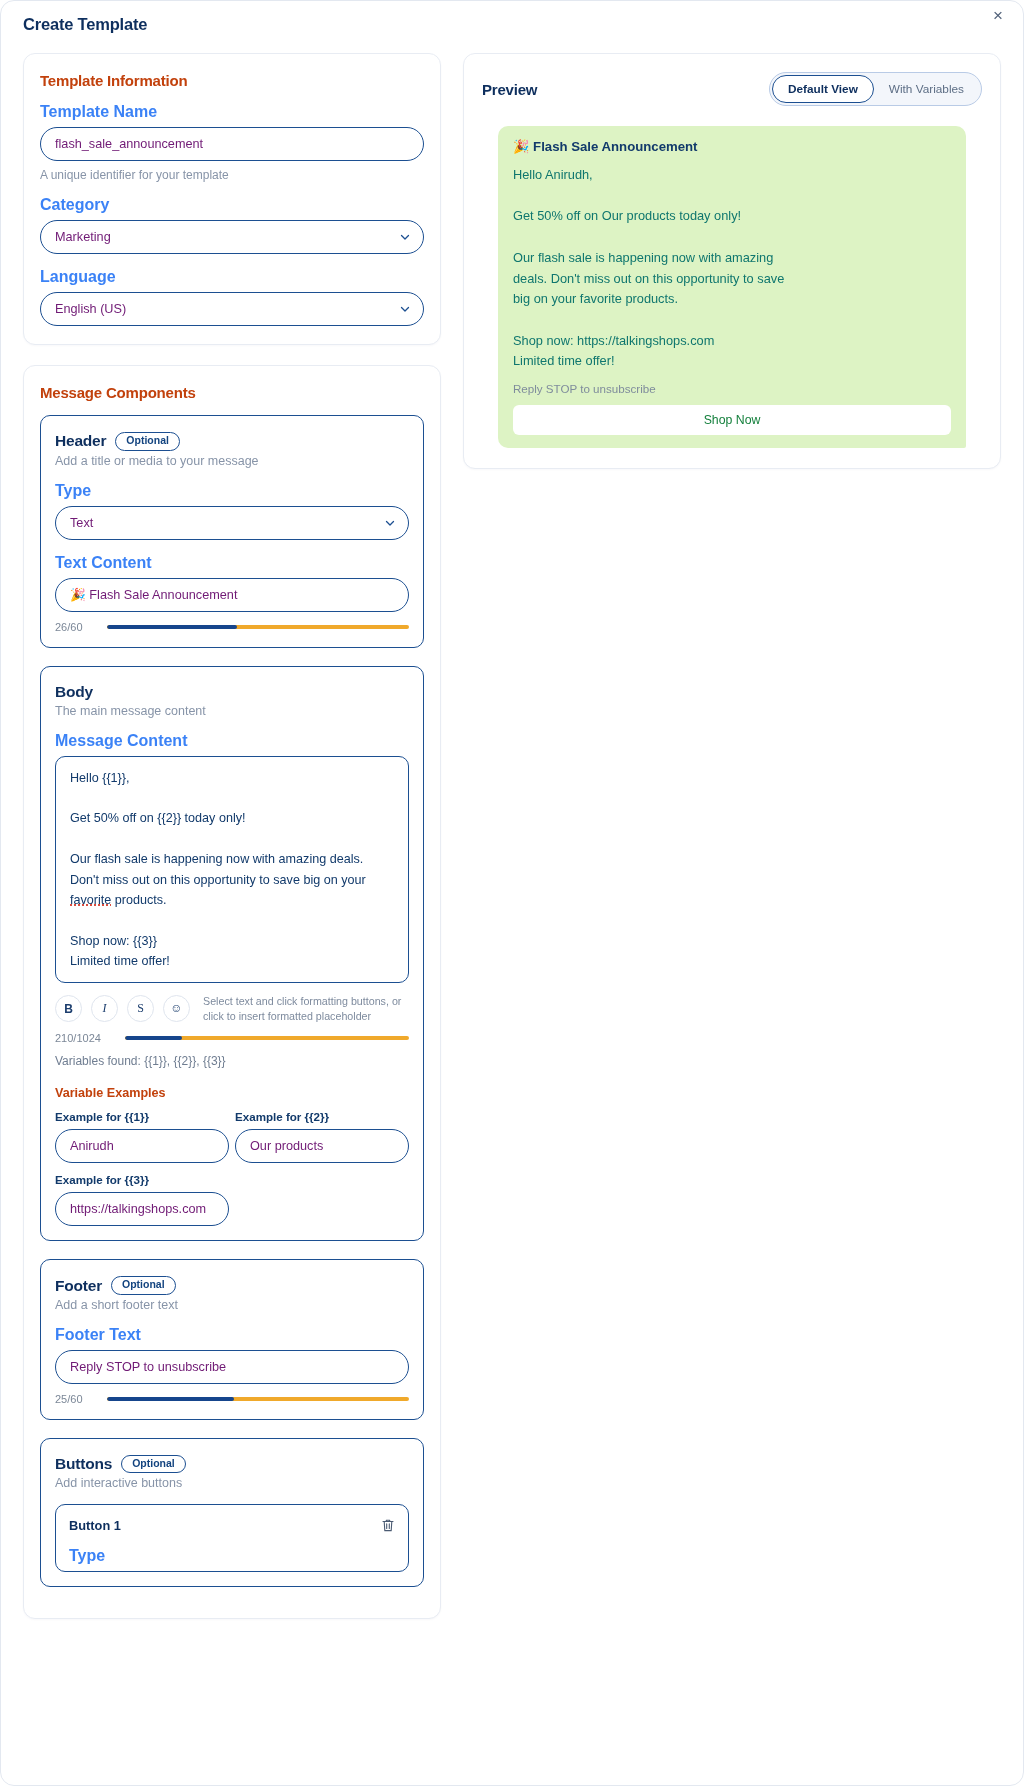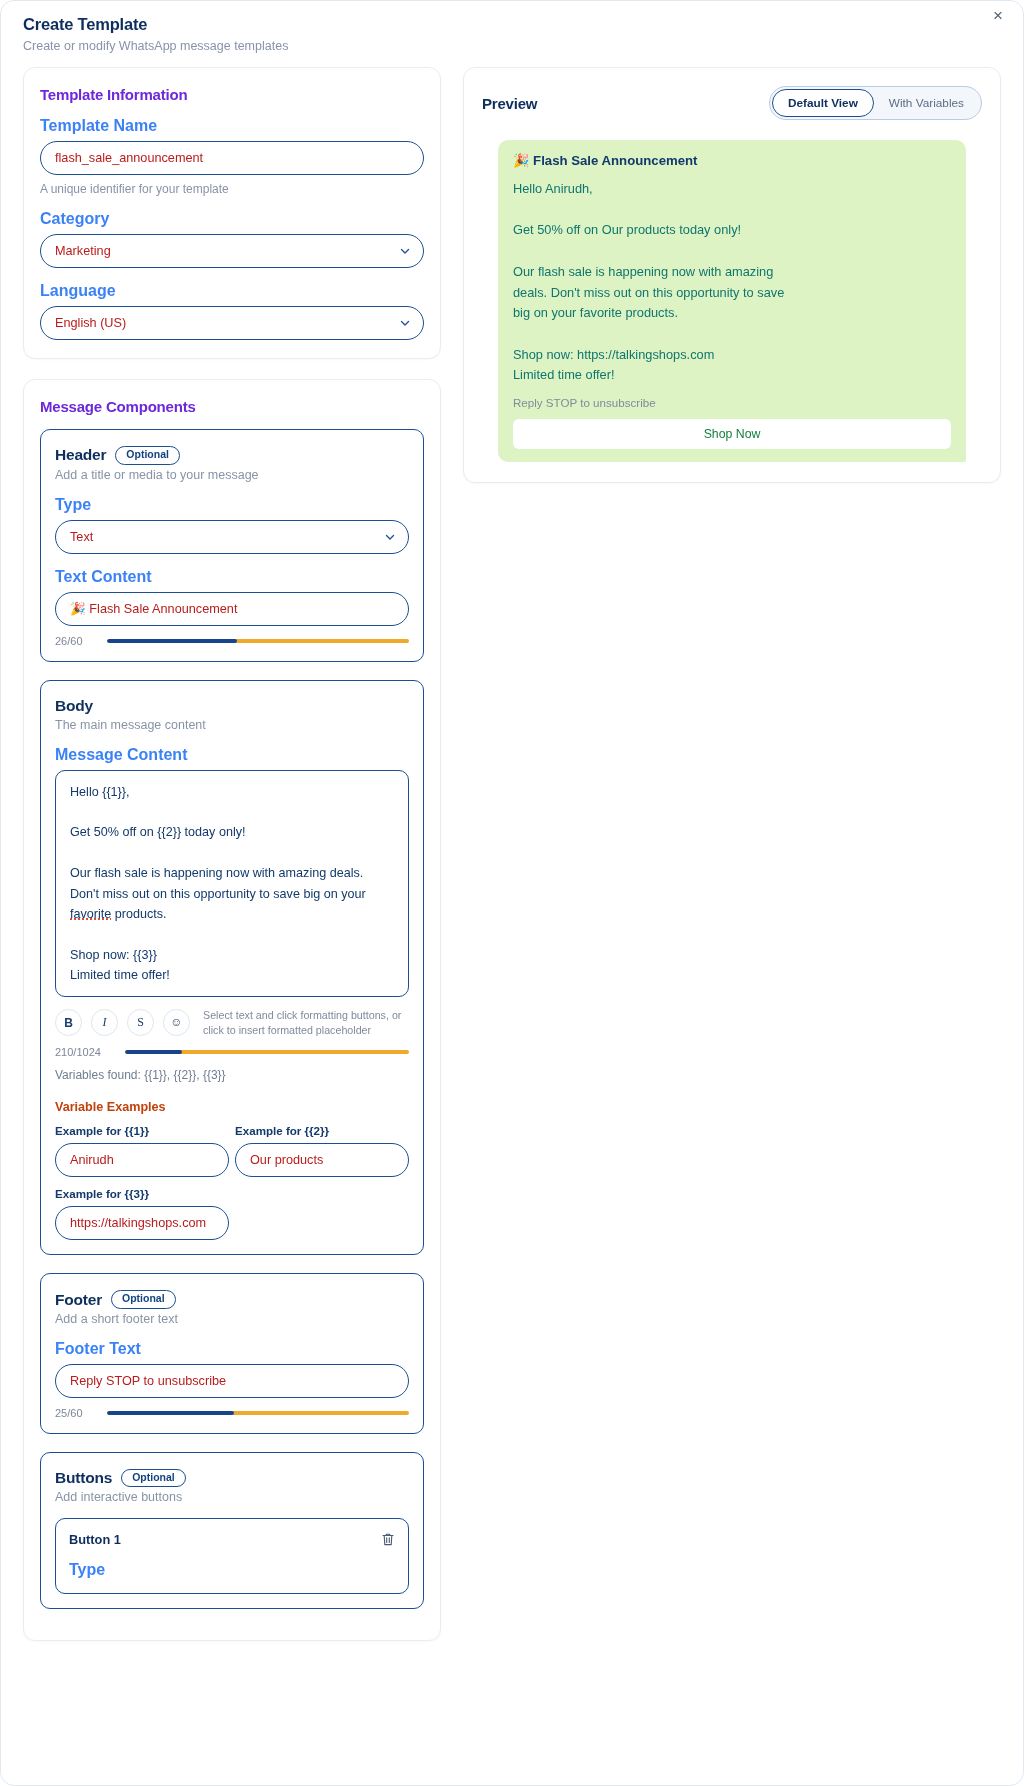--- a/index.html
+++ b/index.html
@@ -65,21 +65,21 @@
     background: #ffffff;
     border: 1px solid #e8ecf3;
     border-radius: 12px;
     padding: 18px 16px 18px 16px;
     margin-bottom: 20px;
     box-shadow: 0 1px 2px rgba(16,40,80,0.03);
   }
   .card-title {
     font-size: 15px;
     font-weight: 700;
-    color: #6d28d9;
+    color: #c2410c;
     margin: 0 0 14px 0;
     letter-spacing: -0.2px;
   }
 
   
   .subcard {
     border: 1.4px solid #1c4f91;
     border-radius: 10px;
     padding: 16px 14px 14px 14px;
     margin-bottom: 18px;
@@ -117,21 +117,21 @@
     color: #3b82f6;
     margin-bottom: 6px;
   }
   .input {
     width: 100%;
     height: 34px;
     border: 1.3px solid #1c4f91;
     border-radius: 999px;
     padding: 0 14px;
     font-size: 12.7px;
-    color: #b91c1c;
+    color: #701a75;
     background: #fff;
     font-family: "Liberation Sans", sans-serif;
     outline: none;
     display: flex; align-items: center;
   }
   .hint {
     font-size: 12px; color: #8794a8; margin-top: 7px;
   }
   .select {
     position: relative;
@@ -230,21 +230,21 @@
   .var-grid .full-left { grid-column: 1 / 2; }
   .var-label {
     font-size: 11.6px; font-weight: 700; color: #123a6b; margin-bottom: 6px;
     display: block;
   }
 
   
   .btn-item {
     border: 1.3px solid #1c4f91;
     border-radius: 10px;
-    padding: 13px 13px 8px 13px;
+    padding: 13px 13px 0 13px;
     margin-top: 14px;
   }
   .btn-item-head {
     display: flex; align-items: center; justify-content: space-between;
     margin-bottom: 14px;
   }
   .btn-item-title { font-size: 12.8px; font-weight: 700; color: #0e2f5e; }
   .trash {
     background: none; border: none; cursor: pointer; padding: 0;
     color: #4a5a72; line-height: 0;
@@ -323,21 +323,20 @@
     font-family: "Liberation Sans", sans-serif;
   }
 </style>
 </head>
 <body>
 
 <div class="modal">
 
   <div class="modal-header">
     <h1 class="modal-title">Create Template</h1>
-    <p class="modal-subtitle">Create or modify WhatsApp message templates</p>
     <button class="close-btn">×</button>
   </div>
 
   <div class="content">
 
     <div class="col-left">
 
       <div class="card">
         <h2 class="card-title">Template Information</h2>
 

